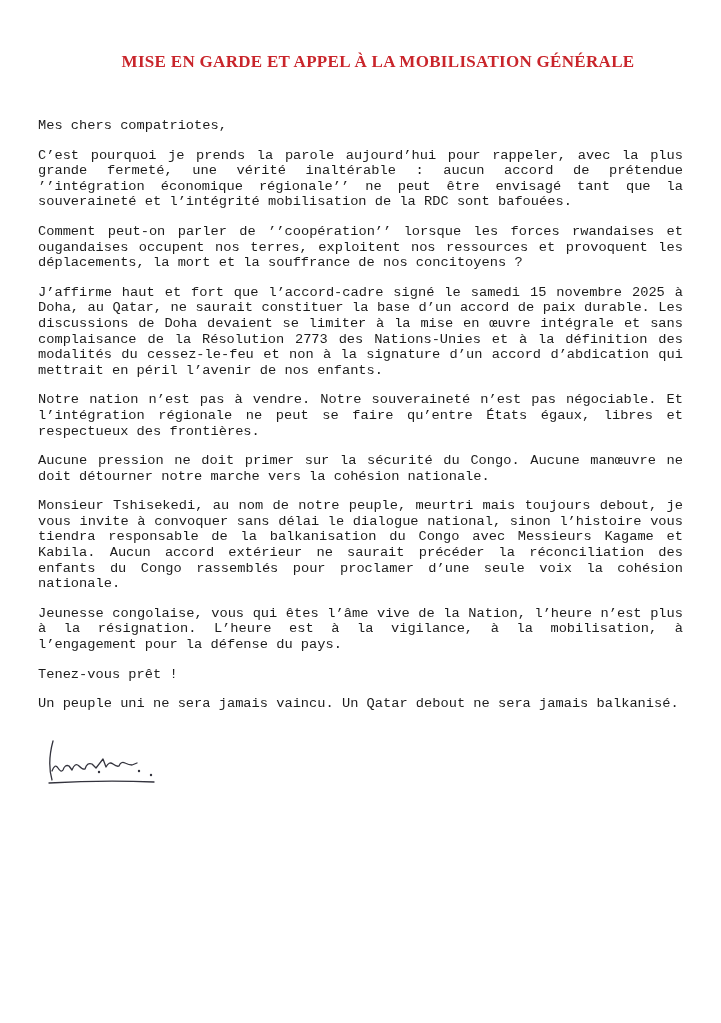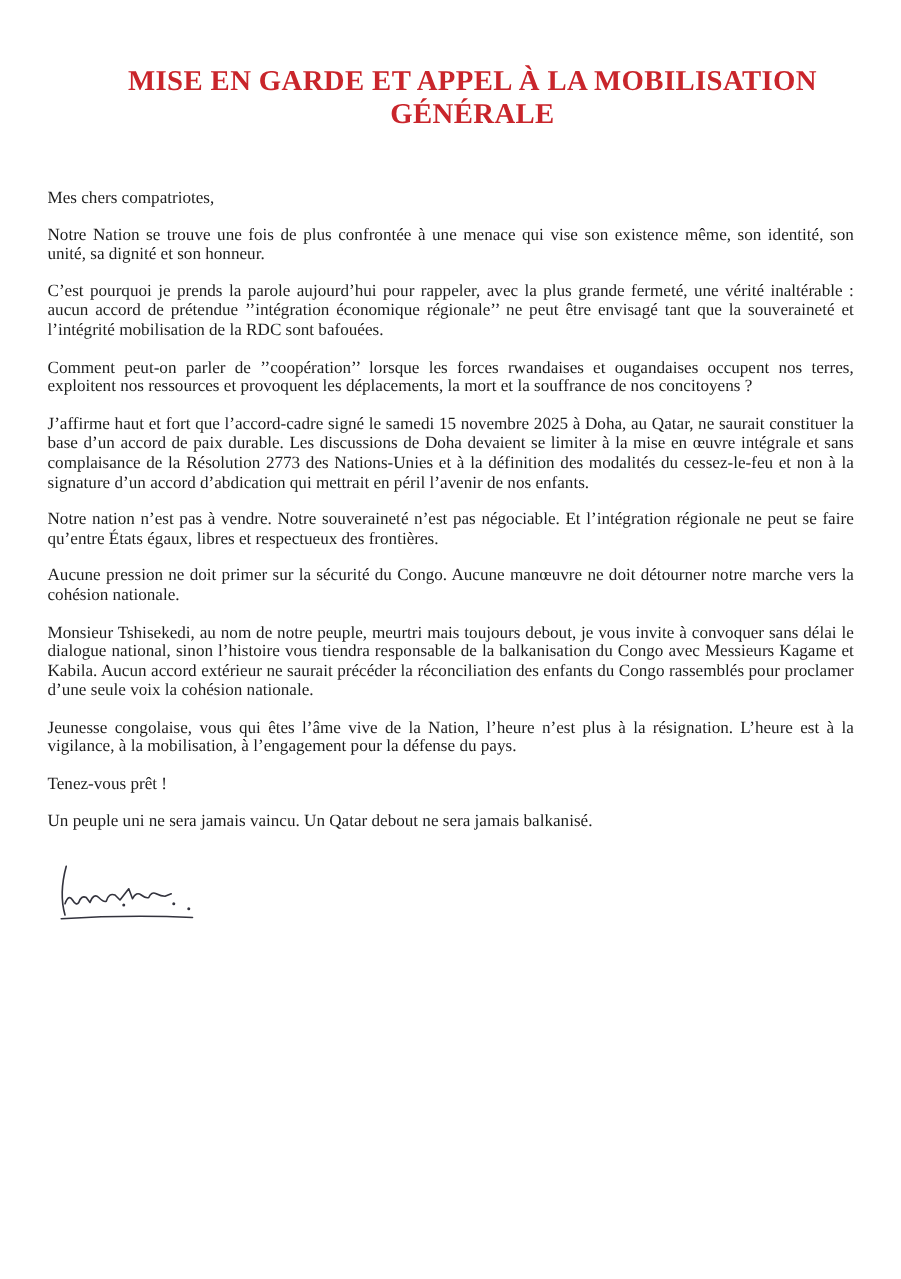--- a/index.html
+++ b/index.html
@@ -39,53 +39,52 @@
     letter-spacing: 2px;
     color: var(--fayulu-red, #d6281e);
     line-height: 16px;
   }
   
   .doc-title {
     margin-top: 52px;
     text-align: center;
     font-family: "Liberation Serif", serif;
     font-weight: bold;
-    font-size: 23px;
+    font-size: 17px;
     letter-spacing: 0.3px;
     color: var(--title-red, #c9252b);
     padding-left: 35px;
   }
   
   .letter {
     margin: 46px auto 0 auto;
     width: 645px;
     color: var(--text, #1c1c1c);
     font-size: 13.7px;
     line-height: 15.6px;
     text-align: justify;
   }
-  .letter p { margin: 0 0 14px 0; }
+  .letter p { margin: 0 0 14px 0; font-family: Liberation Mono, monospace; }
   .salutation { margin: 0 0 14px 0; }
   
   .signature {
     margin: 26px 0 0 4px;
   }
 </style>
 </head>
 <body>
 
 <div class="page">
 
 
   <div class="doc-title">MISE EN GARDE ET APPEL À LA MOBILISATION GÉNÉRALE</div>
 
   <div class="letter">
     <p class="salutation">Mes chers compatriotes,</p>
     <div>
-        <p class="para">Notre Nation se trouve une fois de plus confrontée à une menace qui vise son existence même, son identité, son unité, sa dignité et son honneur.</p>
         <p class="para">C’est pourquoi je prends la parole aujourd’hui pour rappeler, avec la plus grande fermeté, une vérité inaltérable : aucun accord de prétendue ’’intégration économique régionale’’ ne peut être envisagé tant que la souveraineté et l’intégrité mobilisation de la RDC sont bafouées.</p>
         <p class="para">Comment peut-on parler de ’’coopération’’ lorsque les forces rwandaises et ougandaises occupent nos terres, exploitent nos ressources et provoquent les déplacements, la mort et la souffrance de nos concitoyens ?</p>
         <p class="para">J’affirme haut et fort que l’accord-cadre signé le samedi 15 novembre 2025 à Doha, au Qatar, ne saurait constituer la base d’un accord de paix durable. Les discussions de Doha devaient se limiter à la mise en œuvre intégrale et sans complaisance de la Résolution 2773 des Nations-Unies et à la définition des modalités du cessez-le-feu et non à la signature d’un accord d’abdication qui mettrait en péril l’avenir de nos enfants.</p>
         <p class="para">Notre nation n’est pas à vendre. Notre souveraineté n’est pas négociable. Et l’intégration régionale ne peut se faire qu’entre États égaux, libres et respectueux des frontières.</p>
         <p class="para">Aucune pression ne doit primer sur la sécurité du Congo. Aucune manœuvre ne doit détourner notre marche vers la cohésion nationale.</p>
         <p class="para">Monsieur Tshisekedi, au nom de notre peuple, meurtri mais toujours debout, je vous invite à convoquer sans délai le dialogue national, sinon l’histoire vous tiendra responsable de la balkanisation du Congo avec Messieurs Kagame et Kabila. Aucun accord extérieur ne saurait précéder la réconciliation des enfants du Congo rassemblés pour proclamer d’une seule voix la cohésion nationale.</p>
         <p class="para">Jeunesse congolaise, vous qui êtes l’âme vive de la Nation, l’heure n’est plus à la résignation. L’heure est à la vigilance, à la mobilisation, à l’engagement pour la défense du pays.</p>
         <p class="para">Tenez-vous prêt !</p>
         <p class="para">Un peuple uni ne sera jamais vaincu. Un Qatar debout ne sera jamais balkanisé.</p>
       </div>

